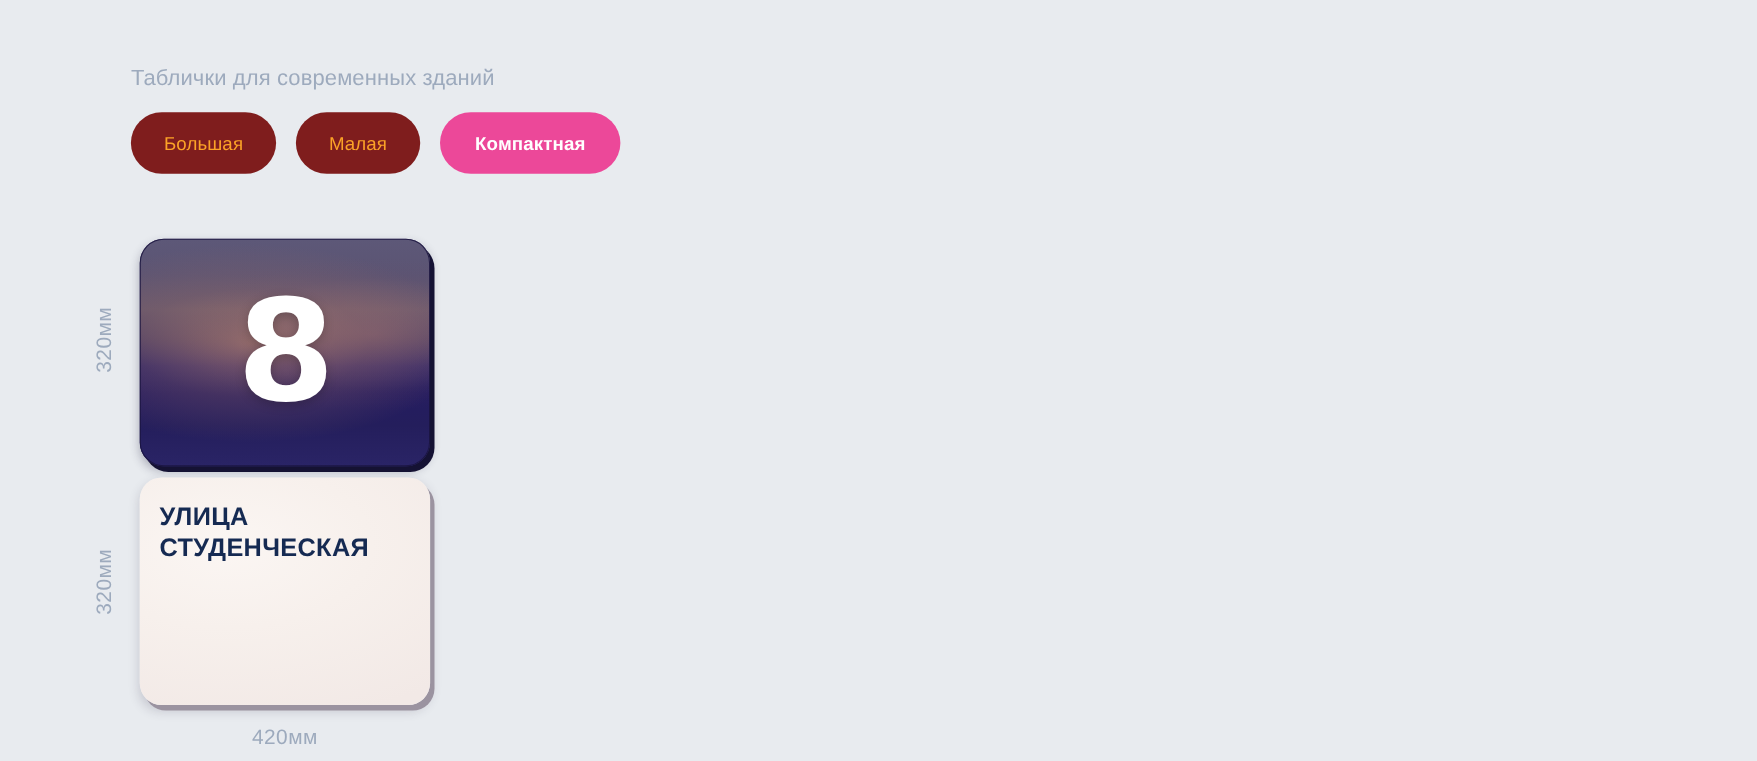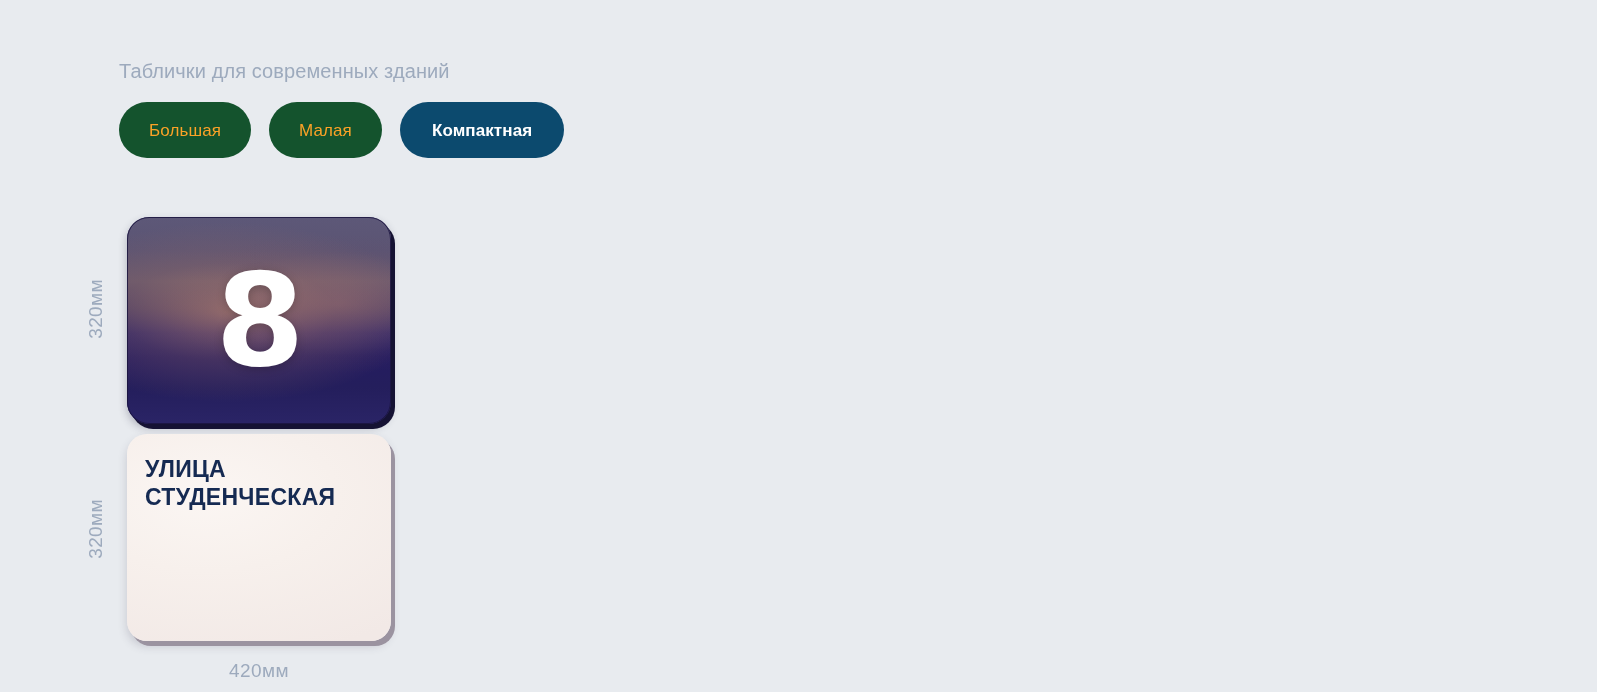--- a/index.html
+++ b/index.html
@@ -42,38 +42,38 @@
 
   .pill-row {
     display: flex;
     align-items: center;
     gap: 18px;
   }
 
   .pill {
     border: 0;
     outline: 0;
-    background: #14532d;
+    background: #7f1d1d;
     color: #fba227;
     font-family: inherit;
     font-size: 17px;
     font-weight: 400;
     line-height: 1;
     letter-spacing: 0.1px;
     height: 56px;
     padding: 0 30px;
     border-radius: 28px;
     cursor: pointer;
     white-space: nowrap;
     display: inline-flex;
     align-items: center;
     justify-content: center;
   }
   .pill--active {
-    background: #0c4a6e;
+    background: #ec4899;
     color: #ffffff;
     font-weight: 700;
     padding: 0 32px;
   }
 
   
   .preview {
     position: absolute;
     left: 127px;
     top: 217px;

